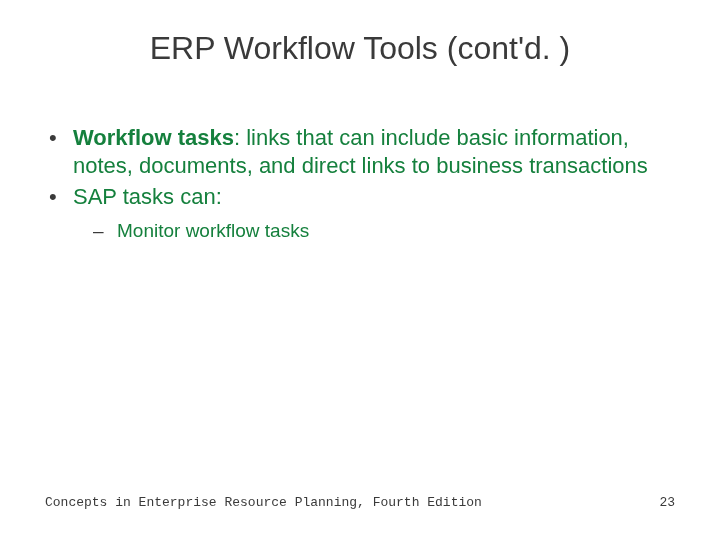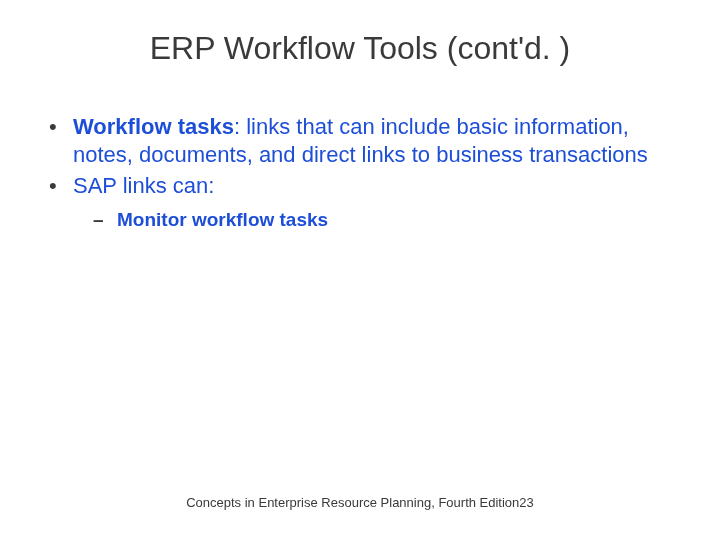--- a/index.html
+++ b/index.html
@@ -24,26 +24,26 @@
     top: 30px;
     left: 0;
     right: 0;
     text-align: center;
     font-size: 32px;
     font-weight: 400;
     color: #3a3a3a;
   }
   .body {
     position: absolute;
-    top: 113px;
+    top: 124px;
     left: 45px;
     right: 45px;
     font-size: 22px;
     line-height: 1.25;
-    color: #1d4ed8;
+    color: #15803d;
   }
   ul.lvl1 {
     list-style: none;
     padding: 0;
     margin: 0;
   }
   ul.lvl1 > li {
     position: relative;
     padding-left: 28px;
     margin-bottom: 4px;
@@ -54,21 +54,20 @@
     left: 4px;
     top: 0;
     font-size: 22px;
     color: #3a3a3a;
   }
   ul.lvl2 {
     list-style: none;
     padding: 0;
     margin: 8px 0 0 0;
     font-size: 19px;
-    font-weight: bold;
   }
   ul.lvl2 > li {
     position: relative;
     padding-left: 44px;
     margin-bottom: 4px;
   }
   ul.lvl2 > li::before {
     content: "–";
     position: absolute;
     left: 20px;
@@ -77,39 +76,40 @@
   }
   .bold {
     font-weight: 700;
   }
   .footer {
     position: absolute;
     bottom: 30px;
     left: 45px;
     right: 45px;
     display: flex;
-    justify-content: center;
+    justify-content: space-between;
     font-size: 13px;
     color: #3a3a3a;
+    font-family: Liberation Mono, monospace;
   }
 </style>
 </head>
 <body>
 
 <div class="slide">
 
   <div class="title">ERP Workflow Tools (cont'd. )</div>
 
   <div class="body">
     <ul class="lvl1">
       <li>
         <span class="bold">Workflow tasks</span><span>: links that can include basic information, notes, documents, and direct links to business transactions</span>
       </li>
       <li>
-        <span>SAP links can:</span>
+        <span>SAP tasks can:</span>
         <ul class="lvl2">
           <li>Monitor workflow tasks</li>
         </ul>
       </li>
     </ul>
   </div>
 
   <div class="footer">
     <span>Concepts in Enterprise Resource Planning, Fourth Edition</span>
     <span>23</span>

